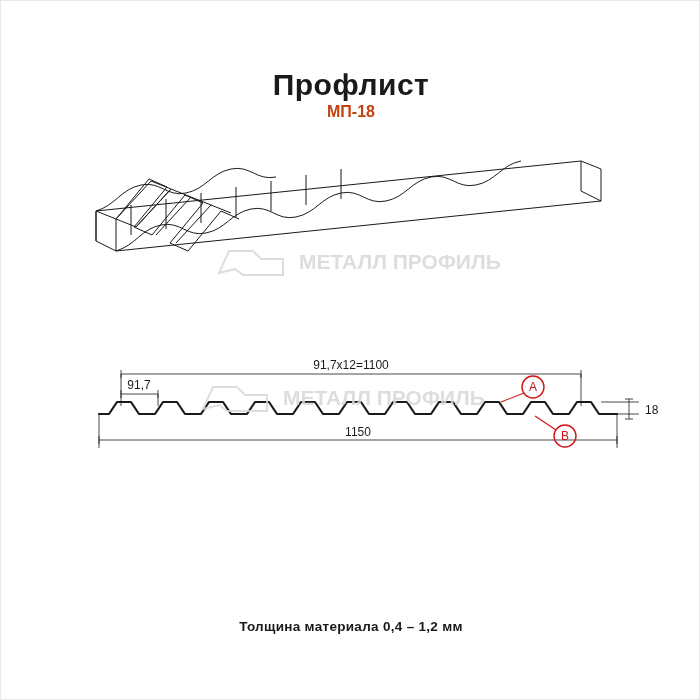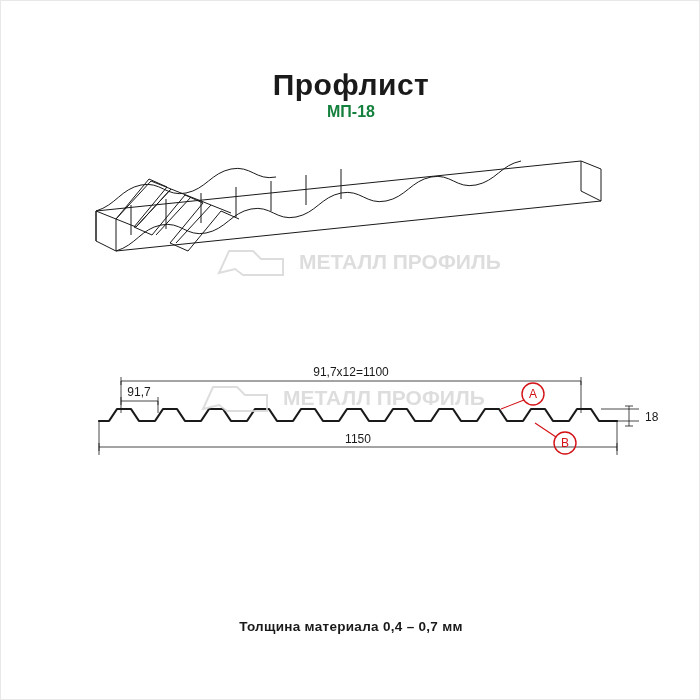--- a/index.html
+++ b/index.html
@@ -34,21 +34,21 @@
     margin-top: 9px;
   }
   .subtitle {
     position: absolute;
     top: 102px;
     left: 0;
     width: 700px;
     text-align: center;
     font-size: 16px;
     font-weight: bold;
-    color: #15803d;
+    color: #c2410c;
   }
   .footer-note {
     position: absolute;
     top: 618px;
     left: 0;
     width: 700px;
     text-align: center;
     font-size: 13.5px;
     font-weight: bold;
     letter-spacing: 0.3px;
@@ -57,21 +57,21 @@
   .iso-wrap {
     position: absolute;
     left: 60px;
     top: 140px;
     width: 600px;
     height: 150px;
   }
   .tech-wrap {
     position: absolute;
     left: 60px;
-    top: 350px;
+    top: 343px;
     width: 600px;
     height: 130px;
   }
   .wm {
     position: absolute;
     pointer-events: none;
     opacity: 0.85;
     text-decoration: underline;
   }
   .wm-1 { left: 212px; top: 238px; }
@@ -225,15 +225,15 @@
 
   <div class="wm wm-2">
     <svg width="300" height="50" viewBox="0 0 300 50">
       <g fill="none" stroke="#d8d8d8" stroke-width="2">
         <path d="M 6 36 L 16 14 L 40 14 L 48 22 L 70 22 L 70 38 L 30 38 L 22 32 L 6 36 Z"></path>
       </g>
       <text x="86" y="32" font-family="Liberation Sans, sans-serif" font-size="21" font-weight="bold" fill="#d8d8d8">МЕТАЛЛ ПРОФИЛЬ</text>
     </svg>
   </div>
 
-  <div class="footer-note">Толщина материала 0,4 – 0,7 мм</div>
+  <div class="footer-note">Толщина материала 0,4 – 1,2 мм</div>
 
 </div>
 
 </body></html>

